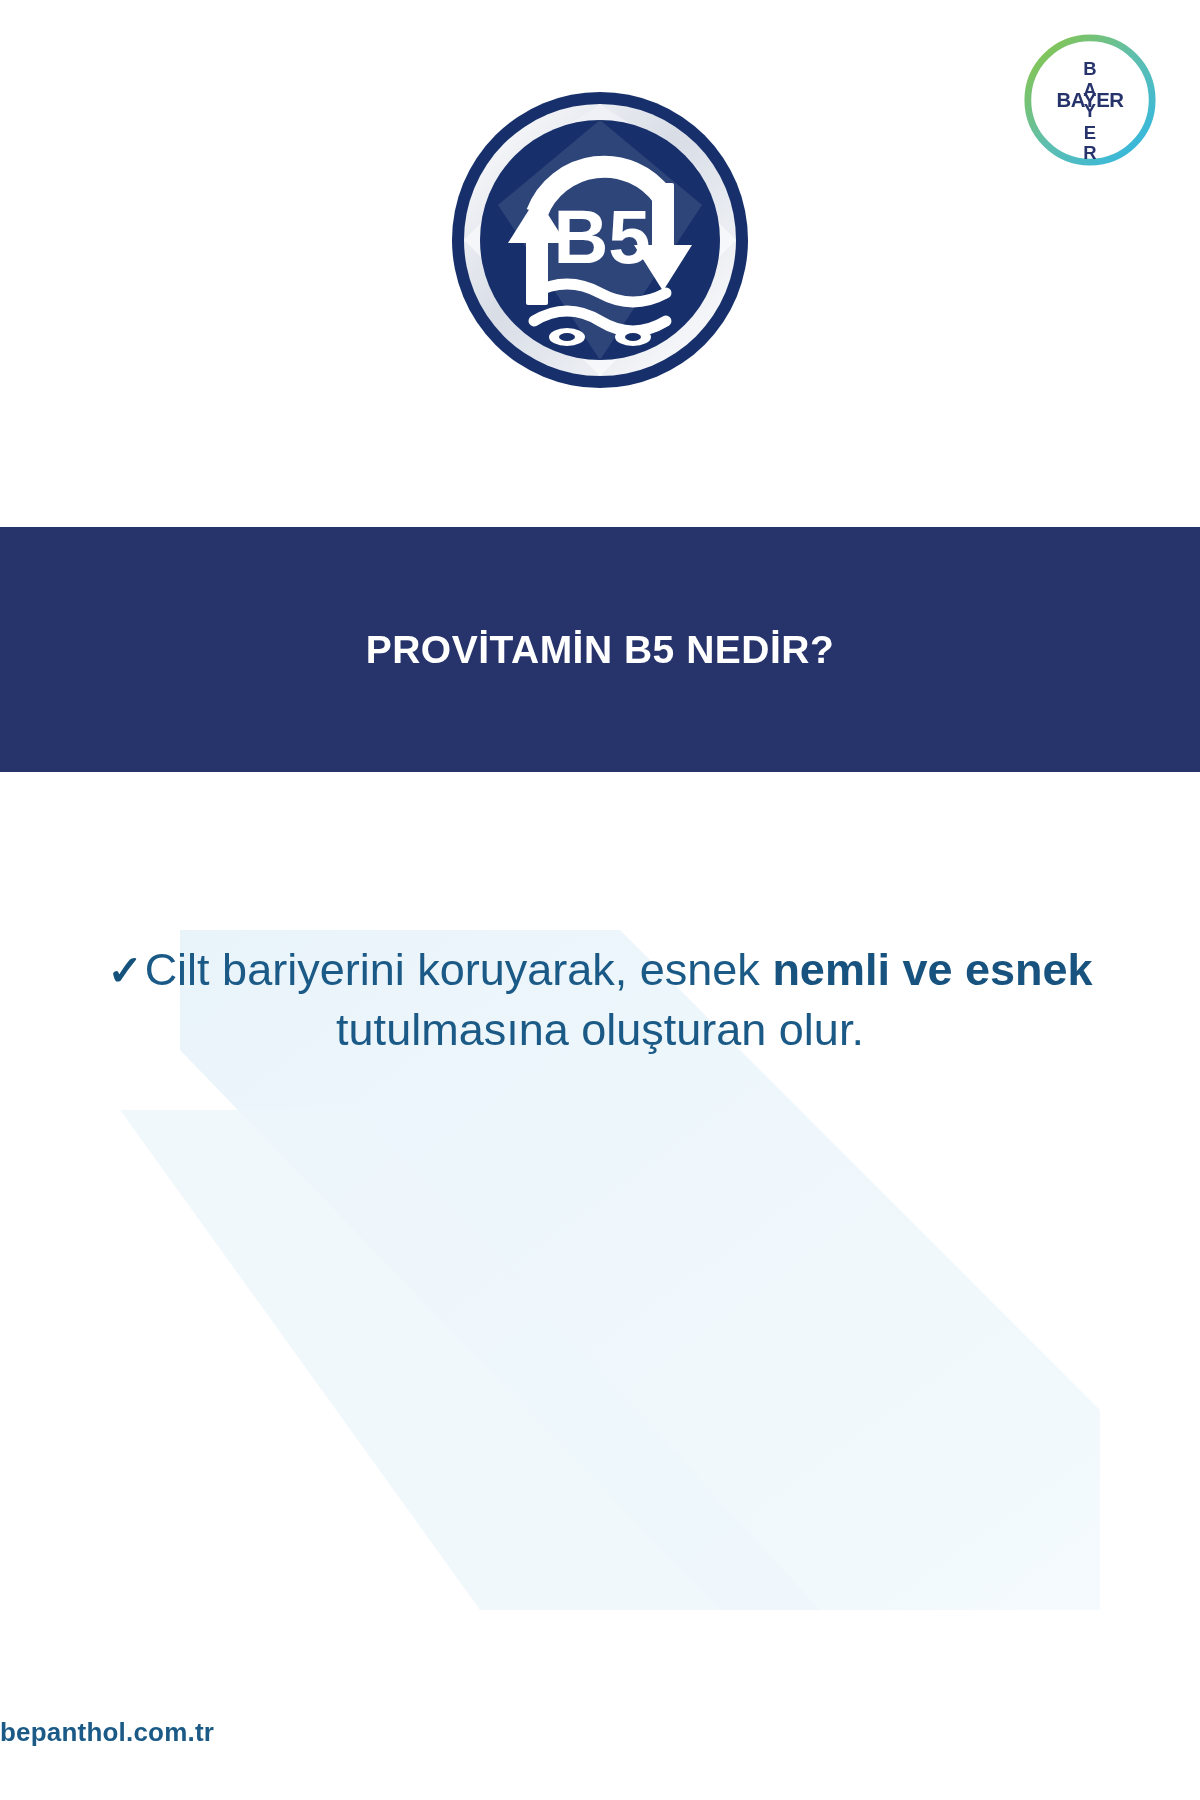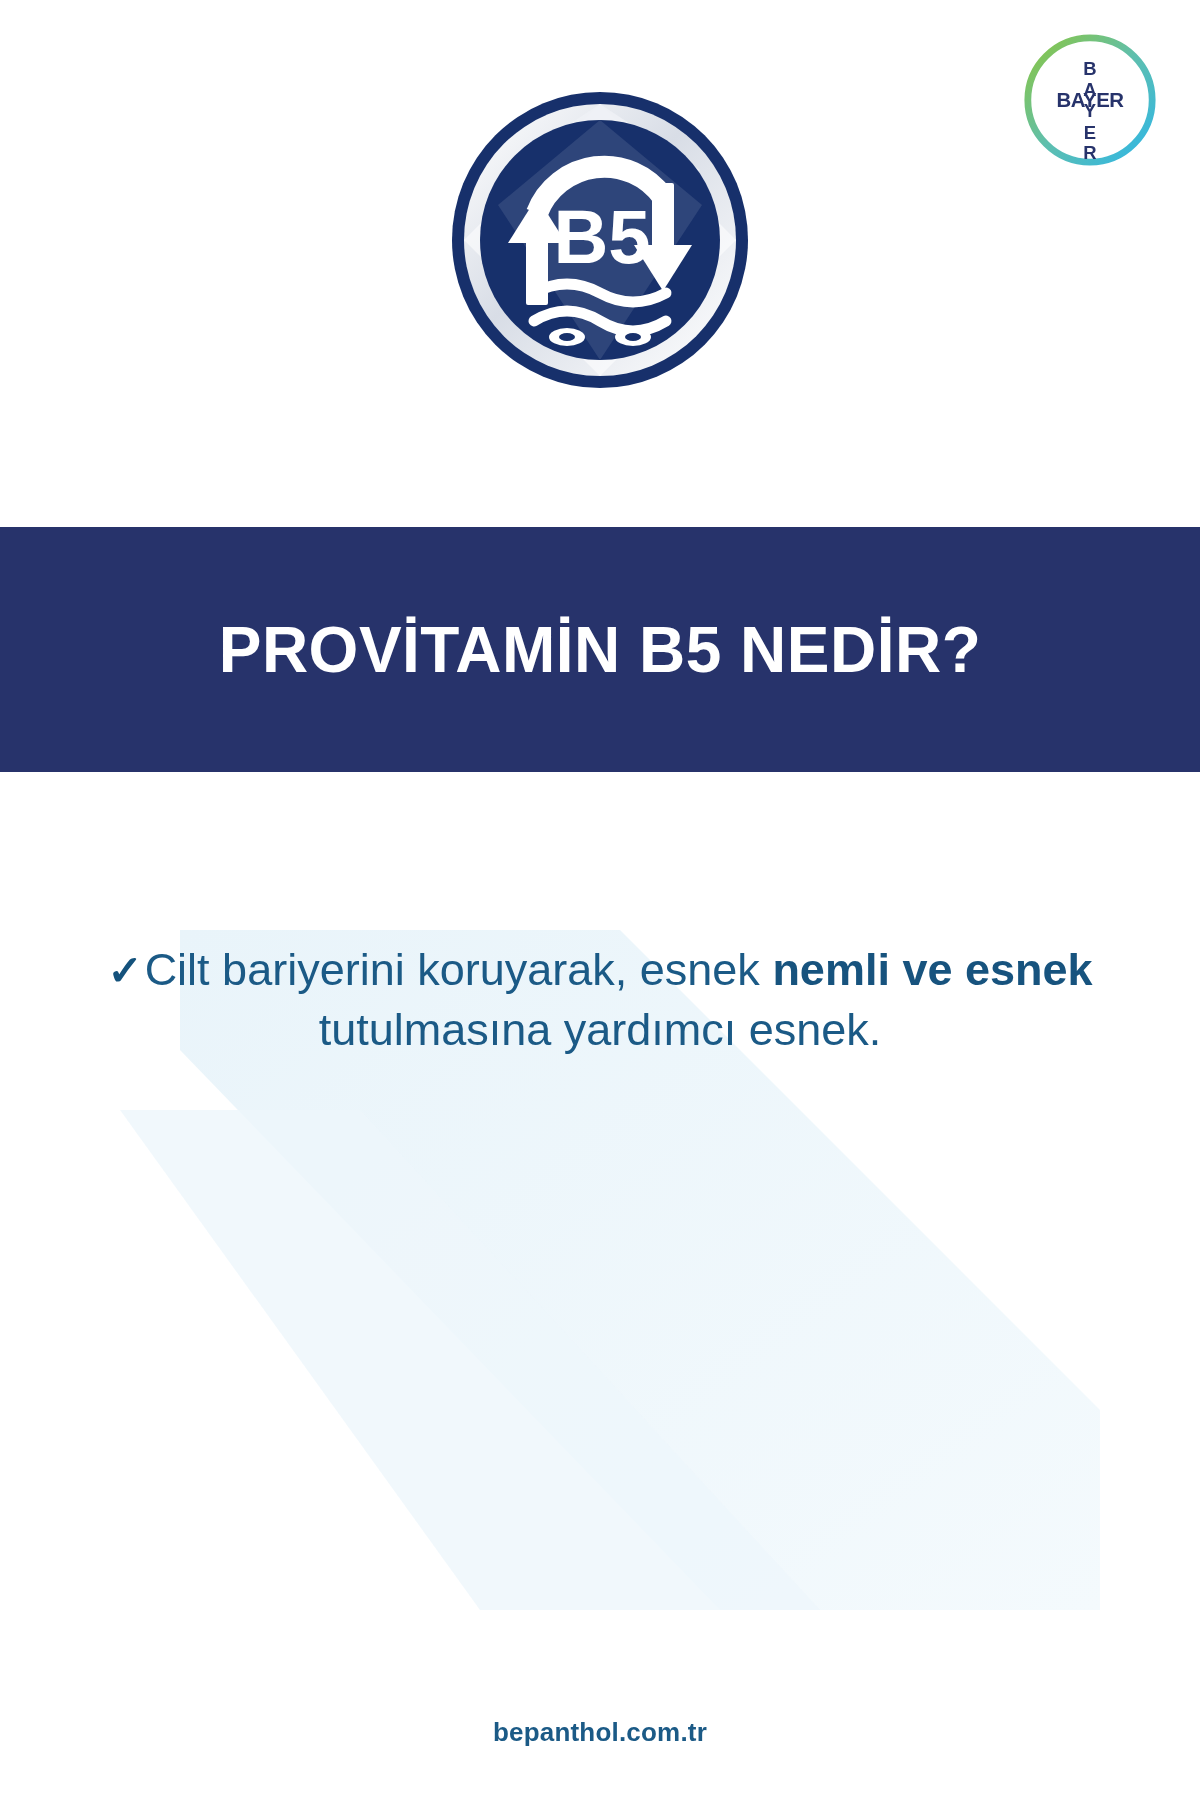--- a/index.html
+++ b/index.html
@@ -65,21 +65,21 @@
     width: 1200px;
     height: 245px;
     background: #27336b;
     display: flex;
     align-items: center;
     justify-content: center;
     z-index: 2;
   }
   .title-band h1 {
     color: #ffffff;
-    font-size: 64px;
+    font-size: 39px;
     font-weight: bold;
     letter-spacing: 0.5px;
     text-align: center;
     font-family: "Liberation Sans", sans-serif;
   }
 
   
   .body-copy {
     position: absolute;
     left: 0;
@@ -102,21 +102,21 @@
     margin-right: 2px;
   }
   .bold { font-weight: bold; color: #17537e; }
 
   
   .footer {
     position: absolute;
     left: 0;
     bottom: 52px;
     width: 1200px;
-    text-align: center;
+    text-align: left;
     z-index: 3;
   }
   .footer a, .footer span {
     color: #1b5a86;
     font-size: 26px;
     font-weight: bold;
     text-decoration: none;
     letter-spacing: 0.2px;
   }
 </style>
@@ -211,21 +211,21 @@
   </div>
 
   <div class="title-band">
     <h1>PROVİTAMİN B5 NEDİR?</h1>
   </div>
 
   <div class="body-copy">
 
 
     <p class="para">
-      <span class="check">✓</span><span>Cilt bariyerini koruyarak, esnek </span><span class="bold">nemli ve esnek</span><span> tutulmasına yardımcı esnek.</span>
+      <span class="check">✓</span><span>Cilt bariyerini koruyarak, esnek </span><span class="bold">nemli ve esnek</span><span> tutulmasına oluşturan olur.</span>
     </p>
   </div>
 
   <div class="footer">
     <a href="#">bepanthol.com.tr</a>
   </div>
 
 </div>
 
 </body></html>

